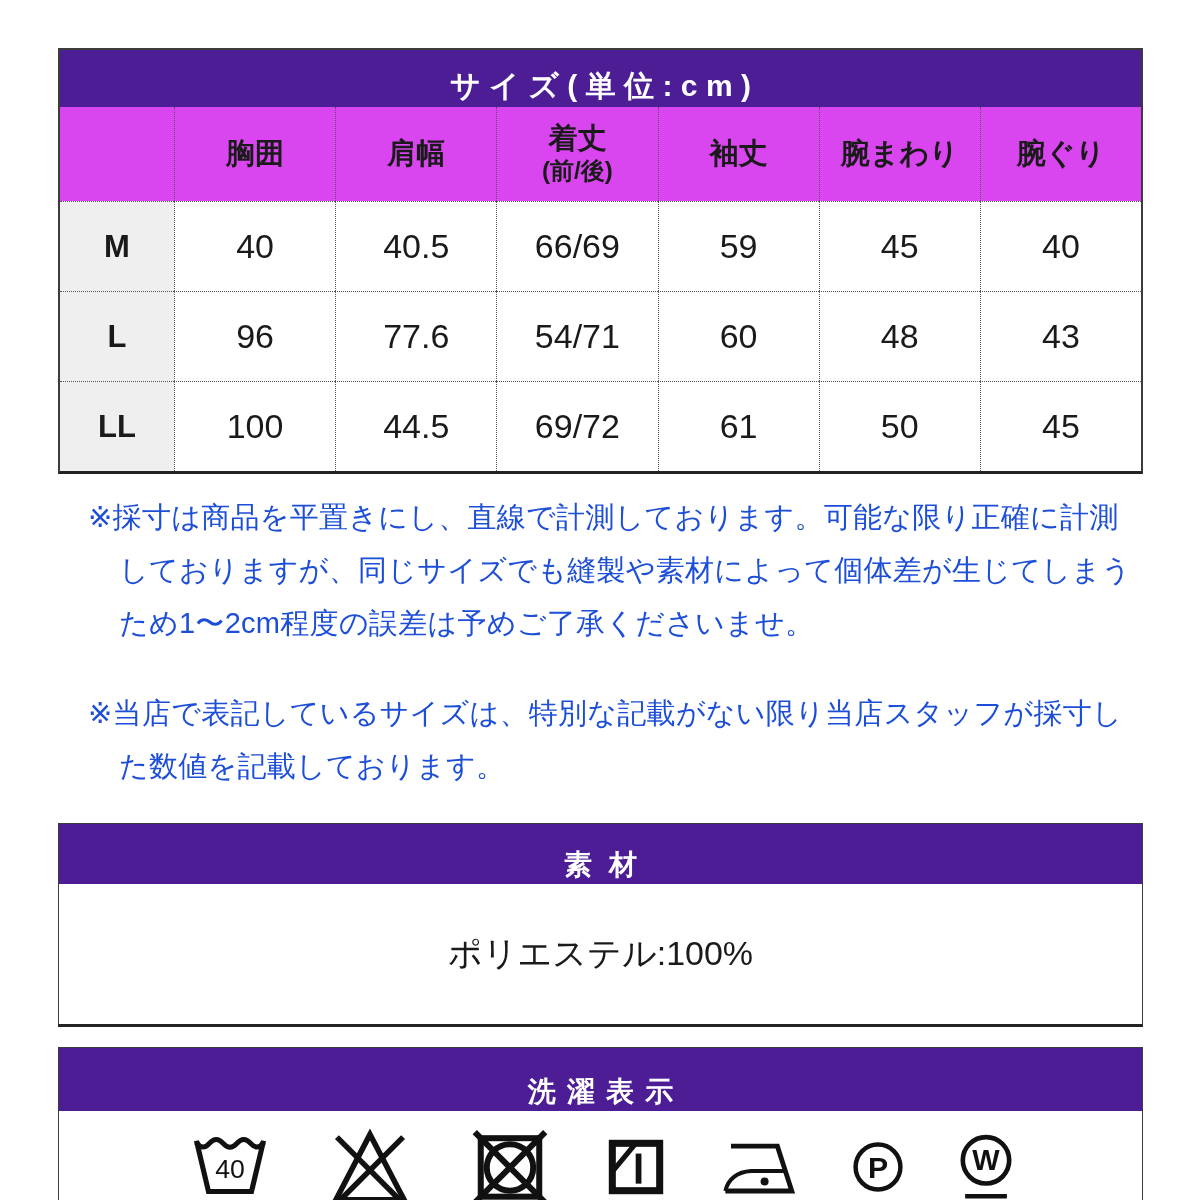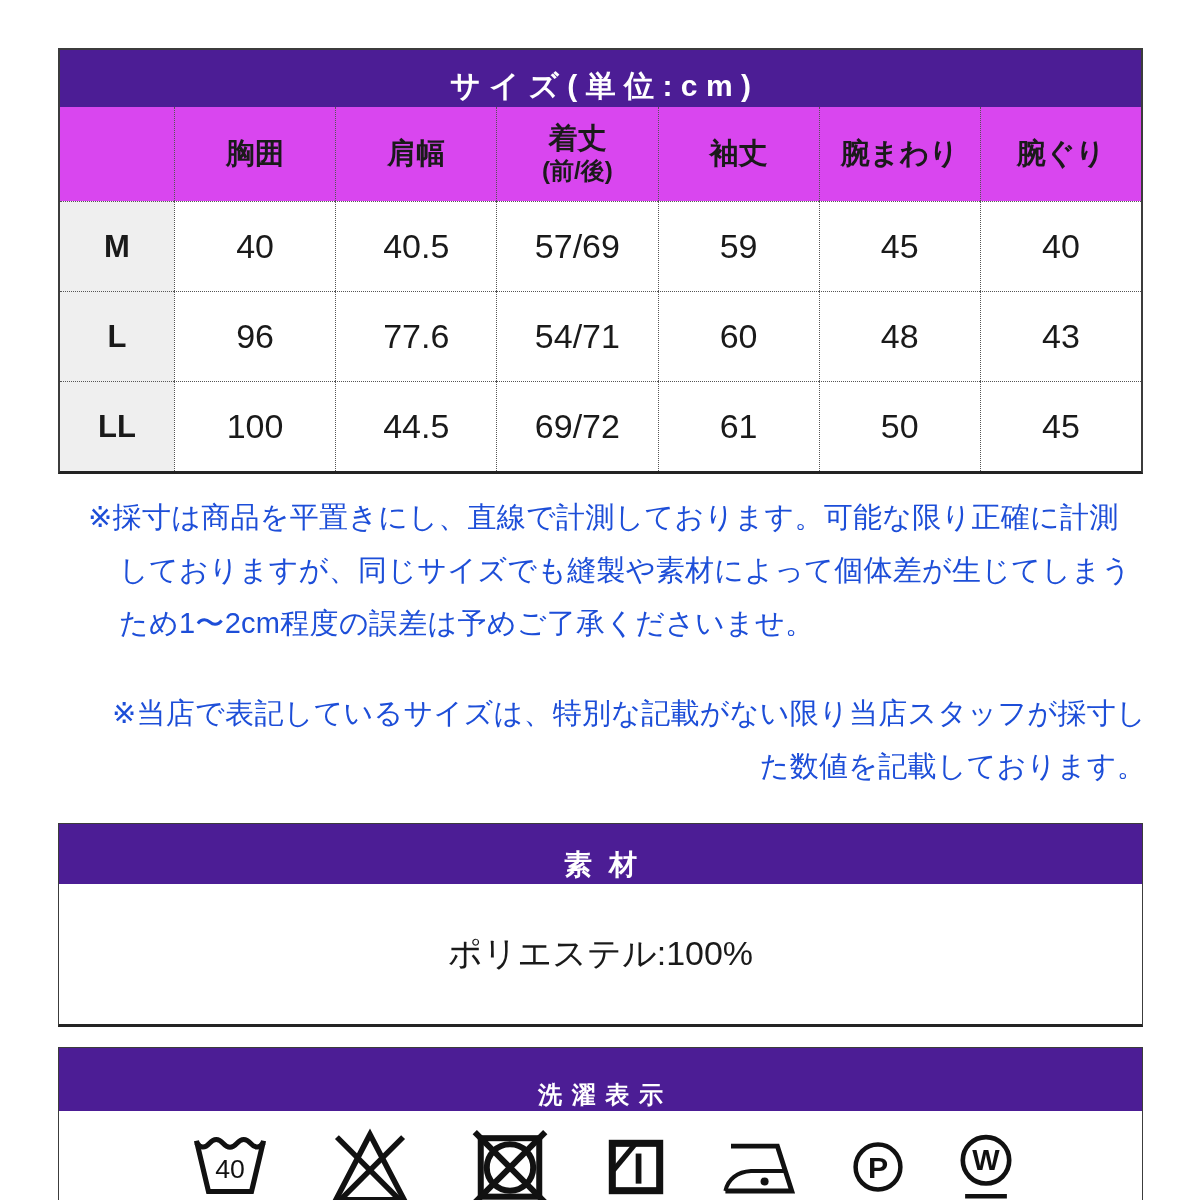--- a/index.html
+++ b/index.html
@@ -41,33 +41,33 @@
     width: 1058px;
     margin-left: 30px;
     font-size: 29px;
     line-height: 1.82;
     color: #1d4ed8;
     padding-left: 31px;
     text-indent: -31px;
     letter-spacing: 0.01em;
   }
   .note-1 { margin-top: 17px; }
-  .note-2 { margin-top: 38px; text-align: right; }
+  .note-2 { margin-top: 38px; }
 
   
   .section-box { border: 1px solid #3c3c3c; border-bottom: 3px solid #232323; }
   .material-box { margin-top: 30px; }
   .material-bar { height: 60px; font-size: 28px; letter-spacing: 0.6em; text-indent: 0.6em; }
   .material-body {
     height: 140px;
     display: flex; align-items: center; justify-content: center;
     font-size: 34px;
   }
   .care-box { margin-top: 20px; }
-  .care-bar { height: 63px; font-size: 24px; letter-spacing: 0.4em; text-indent: 0.4em; }
+  .care-bar { height: 63px; font-size: 28px; letter-spacing: 0.4em; text-indent: 0.4em; }
   .care-body {
     height: 113px;
     display: flex; align-items: center; justify-content: center;
     gap: 51px;
   }
   .icon svg { display: block; }
   .ink { stroke: #111; fill: none; }
   .glyph {
     font-family: "Liberation Sans", sans-serif;
     fill: #111; stroke: none;
@@ -93,21 +93,21 @@
       </div>
       <div class="cell">袖丈</div>
       <div class="cell">腕まわり</div>
       <div class="cell">腕ぐり</div>
     </div>
 
     <div class="grid drow">
       <div class="cell size-label">M</div>
       <div class="cell">40</div>
       <div class="cell">40.5</div>
-      <div class="cell">57/69</div>
+      <div class="cell">66/69</div>
       <div class="cell">59</div>
       <div class="cell">45</div>
       <div class="cell">40</div>
     </div>
 
     <div class="grid drow">
       <div class="cell size-label">L</div>
       <div class="cell">96</div>
       <div class="cell">77.6</div>
       <div class="cell">54/71</div>

